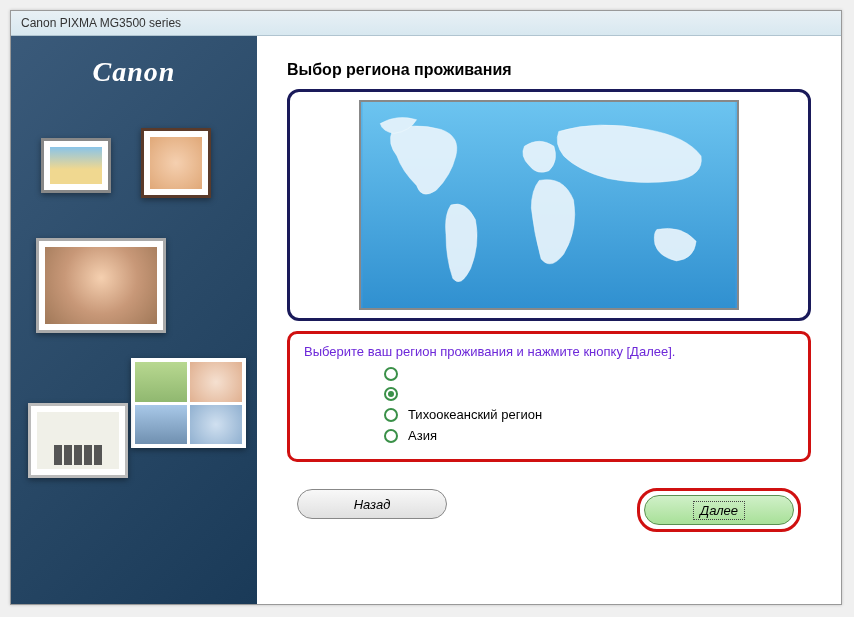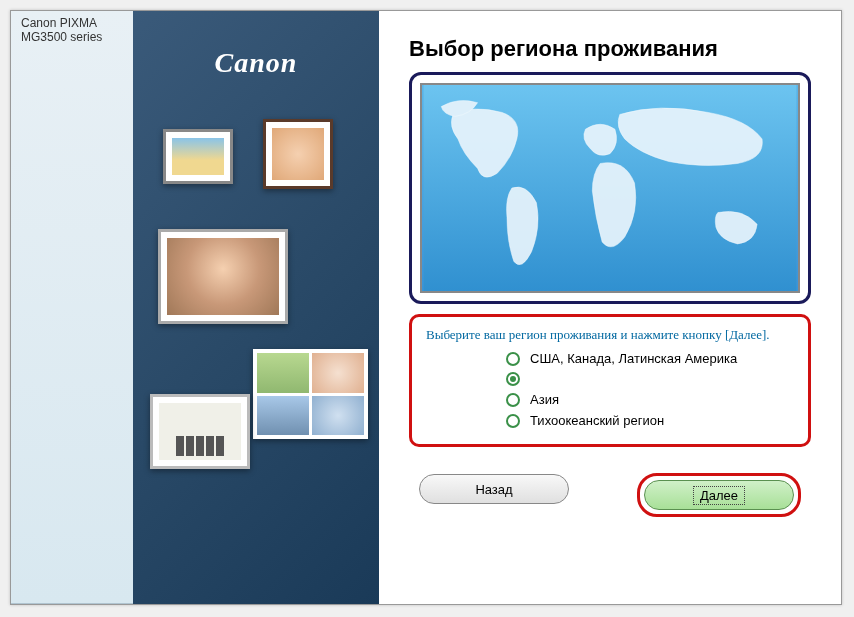--- a/index.html
+++ b/index.html
@@ -1,20 +1,20 @@
 <!DOCTYPE html>
 <html><head>
 <meta charset="utf-8">
 <style>
 * { box-sizing: border-box; margin: 0; padding: 0; }
 body { font-family: Tahoma, Arial, sans-serif; font-size: 13px; background: #f0f0f0; padding: 10px; }
-.window { width: 832px; height: 595px; background: #fff; border: 1px solid #999; box-shadow: 0 0 3px rgba(0,0,0,0.2); display: flex; }
+.window { width: 832px; height: 595px; background: #fff; border: 1px solid #999; box-shadow: 0 0 3px rgba(0,0,0,0.2); display: flex; flex-direction: column; }
 .titlebar { background: linear-gradient(#e8f0f5, #d8e8f0); border-bottom: 1px solid #b0c4d0; padding: 5px 10px; color: #333; font-size: 12px; }
 .content { flex: 1; display: flex; }
-.sidebar { width: 246px; background: linear-gradient(135deg, #3a5a7a, #2a4a68, #1a3a58); position: relative; padding-top: 36px; }
+.sidebar { width: 246px; background: linear-gradient(135deg, #3a5a7a, #2a4a68, #1a3a58); position: relative; padding-top: 20px; }
 .logo { color: #fff; font-family: Georgia, serif; font-size: 28px; font-weight: bold; letter-spacing: 1px; text-align: center; font-style: italic; margin-bottom: 20px; }
 .frames { position: relative; width: 100%; height: 450px; }
 .frame { position: absolute; background: #fff; padding: 6px; box-shadow: 0 2px 6px rgba(0,0,0,0.4); }
 .frame .inner { width: 100%; height: 100%; background: #ccc; display: flex; align-items: center; justify-content: center; }
 .f1 { left: 30px; top: 30px; width: 70px; height: 55px; border: 3px solid #888; }
 .f1 .inner { background: linear-gradient(#8ac4e8, #f0d890 60%); }
 .f2 { left: 130px; top: 20px; width: 70px; height: 70px; border: 3px solid #5a3a2a; }
 .f2 .inner { background: radial-gradient(circle, #f5d0b0, #e0a878); }
 .f3 { left: 25px; top: 130px; width: 130px; height: 95px; border: 3px solid #aaa; }
 .f3 .inner { background: radial-gradient(circle at 50% 40%, #f5d0b0, #c89878, #a07858); }
@@ -23,32 +23,32 @@
 .f4 .cell { background: #ddd; }
 .f4 .c1 { background: linear-gradient(#b8d890,#90b870); }
 .f4 .c2 { background: radial-gradient(circle,#f5e0d0,#e0b090); }
 .f4 .c3 { background: linear-gradient(#a8c8e8,#7090b0); }
 .f4 .c4 { background: radial-gradient(circle,#d0e0f0,#90b0d0); }
 .f5 { left: 17px; top: 295px; width: 100px; height: 75px; border: 3px solid #bbb; }
 .f5 .inner { background: #f0f0e8; display:flex; align-items:flex-end; justify-content:center; }
 .f5 .ppl { display:flex; gap:2px; margin-bottom:4px; }
 .f5 .p { width:8px; height:20px; background:#555; }
 .main { flex: 1; padding: 25px 30px 15px 30px; display: flex; flex-direction: column; background:#fff; }
-.heading { font-size: 22px; font-weight: bold; margin-bottom: 10px; }
+.heading { font-size: 16px; font-weight: bold; margin-bottom: 10px; }
 .highlight-map { border: 3px solid #1a1a5a; border-radius: 12px; padding: 8px; display: flex; justify-content: center; margin-bottom: 10px; }
 .world-map { width: 380px; height: 210px; background: linear-gradient(#5ab4e8, #3a94d8); border: 2px solid #888; position: relative; overflow: hidden; }
 .world-map svg { width:100%; height:100%; }
 .highlight-options { border: 3px solid #d01010; border-radius: 10px; padding: 10px 14px; margin-bottom: 14px; }
-.instruction { font-size: 13px; margin-bottom: 8px; color: #0369a1; font-family: Liberation Serif, serif; }
+.instruction { font-size: 13px; margin-bottom: 8px; color: #6d28d9; }
 .radio-list { margin-left: 80px; }
 .radio-item { display: flex; align-items: center; margin: 6px 0; font-size: 13px; cursor: pointer; }
 .custom-radio { width: 14px; height: 14px; border: 2px solid #3a9048; border-radius: 50%; margin-right: 10px; display: flex; align-items: center; justify-content: center; flex-shrink: 0; }
 .custom-radio.checked::after { content: ''; width: 6px; height: 6px; background: #3a9048; border-radius: 50%; }
 .buttons { display: flex; justify-content: space-between; align-items: center; padding: 0 10px; }
-.btn { width: 150px; height: 30px; border-radius: 15px; border: 1px solid #888; background: linear-gradient(#f8f8f8, #e0e0e0); font-size: 13px; cursor: pointer; }
+.btn { width: 150px; height: 30px; border-radius: 15px; border: 1px solid #888; background: linear-gradient(#f8f8f8, #e0e0e0); font-size: 13px; cursor: pointer; font-style: italic; }
 .highlight-next { border: 3px solid #d01010; border-radius: 20px; padding: 4px; display: inline-flex; margin-top: 12px; }
 .btn-next { background: linear-gradient(#d0f0c8, #a8e098); border-color: #5a9050; }
 .btn-next span { display:inline-block; border:1px dotted #444; padding:1px 6px; }
 </style>
 </head>
 <body>
 
 <div class="window">
   <div class="titlebar">Canon PIXMA MG3500 series</div>
   <div class="content">
@@ -109,32 +109,31 @@
             </g>
           </svg>
         </div>
       </div>
 
       <div class="highlight-options">
         <div class="instruction">Выберите ваш регион проживания и нажмите кнопку [Далее].</div>
         <div class="radio-list">
           <label class="radio-item">
             <span class="custom-radio"></span>
-            <span>США, Канада, Латинская Америка</span>
           </label>
           <label class="radio-item">
             <span class="custom-radio checked"></span>
           </label>
           <label class="radio-item">
             <span class="custom-radio"></span>
-            <span>Азия</span>
+            <span>Тихоокеанский регион</span>
           </label>
           <label class="radio-item">
             <span class="custom-radio"></span>
-            <span>Тихоокеанский регион</span>
+            <span>Азия</span>
           </label>
         </div>
       </div>
 
       <div class="buttons">
         <button class="btn">Назад</button>
         <span class="highlight-next">
           <button class="btn btn-next"><span>Далее</span></button>
         </span>
       </div>

